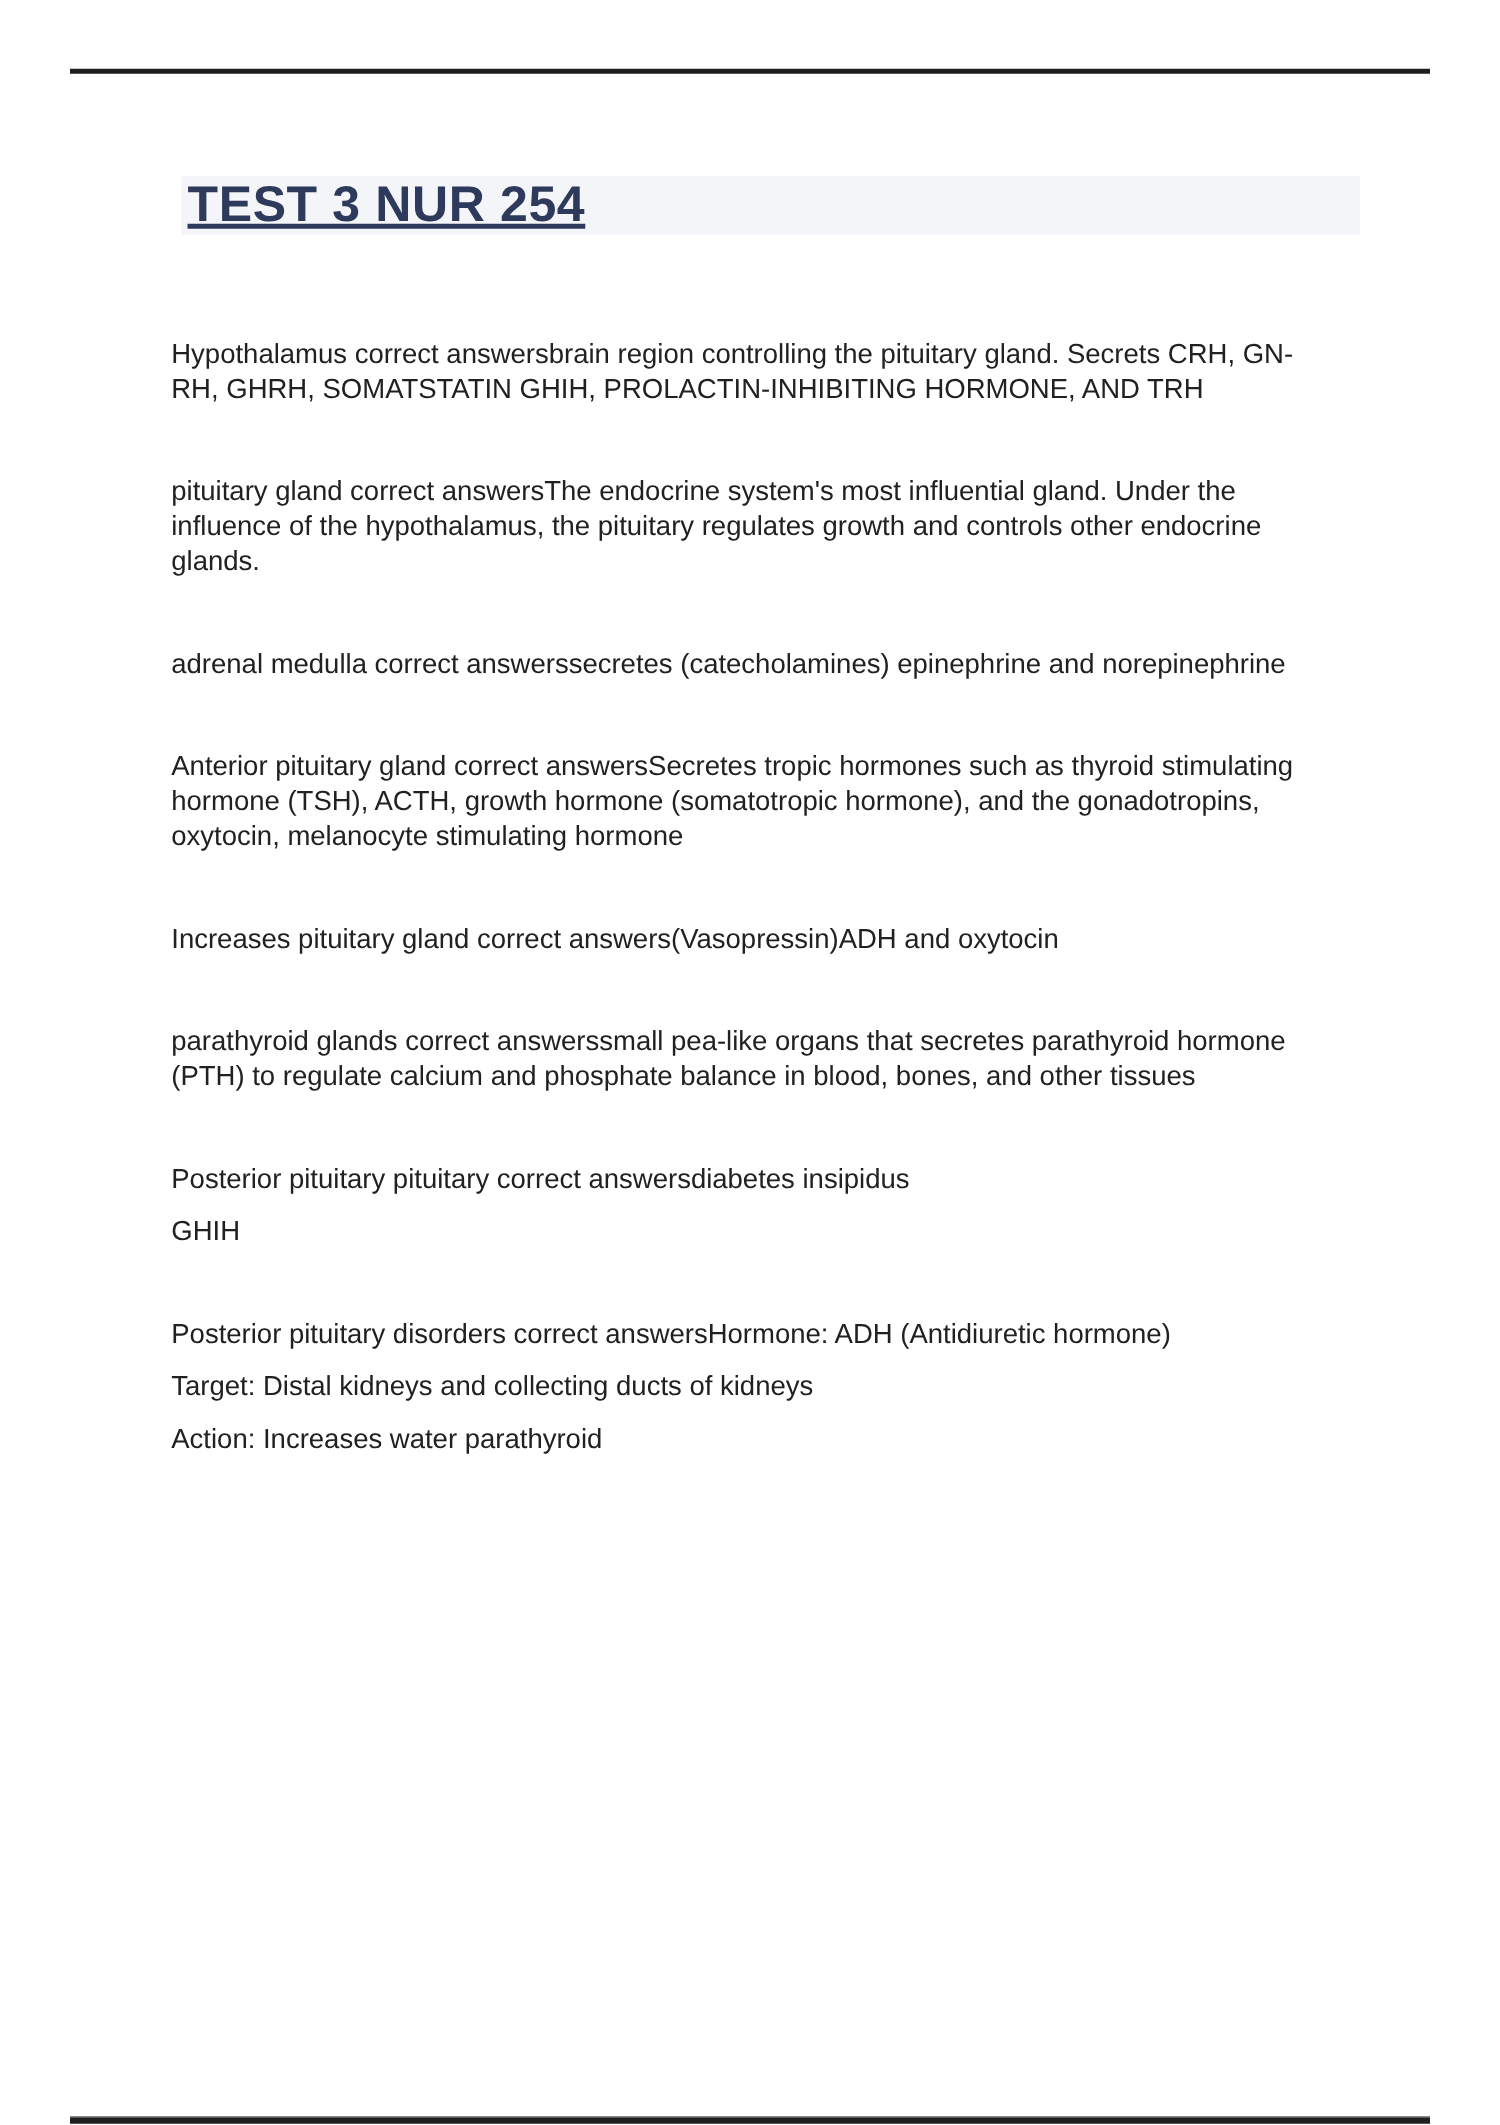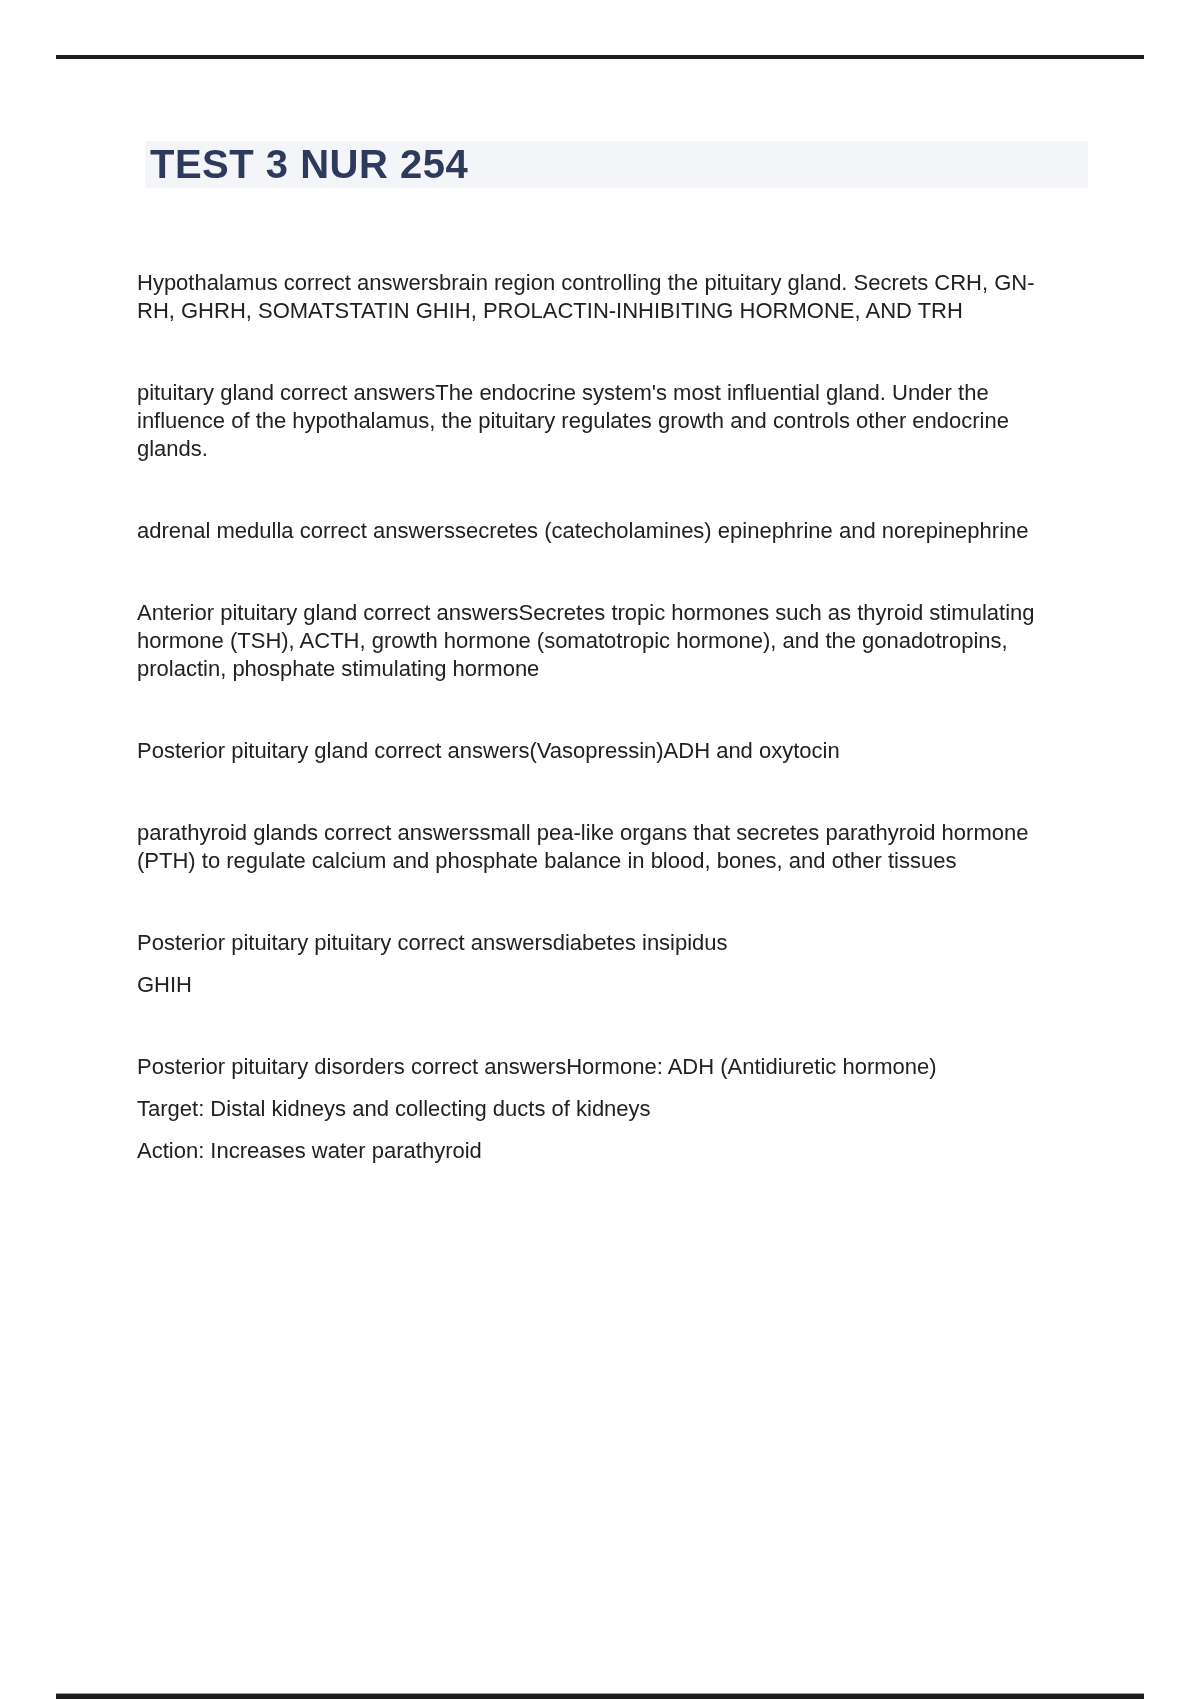--- a/index.html
+++ b/index.html
@@ -43,20 +43,21 @@
   .title-bar h1 {
     margin: 0;
     padding: 0 0 0 5px;
     font-size: 40px;
     line-height: 47px;
     font-weight: bold;
     letter-spacing: 0.5px;
     color: #2e3a5c;
     font-family: "Liberation Sans", sans-serif;
     white-space: nowrap;
+    text-decoration: underline;
   }
   .content {
     position: absolute;
     left: 137px;
     top: 269px;
     width: 928px;
     color: #212121;
   }
   .block {
     margin: 0 0 54px 0;
@@ -83,24 +84,24 @@
       <div class="block">
         <p>Hypothalamus correct answersbrain region controlling the pituitary gland. Secrets CRH, GN-RH, GHRH, SOMATSTATIN GHIH, PROLACTIN-INHIBITING HORMONE, AND TRH</p>
       </div>
       <div class="block">
         <p>pituitary gland correct answersThe endocrine system's most influential gland. Under the influence of the hypothalamus, the pituitary regulates growth and controls other endocrine glands.</p>
       </div>
       <div class="block">
         <p>adrenal medulla correct answerssecretes (catecholamines) epinephrine and norepinephrine</p>
       </div>
       <div class="block">
-        <p>Anterior pituitary gland correct answersSecretes tropic hormones such as thyroid stimulating hormone (TSH), ACTH, growth hormone (somatotropic hormone), and the gonadotropins, prolactin, phosphate stimulating hormone</p>
+        <p>Anterior pituitary gland correct answersSecretes tropic hormones such as thyroid stimulating hormone (TSH), ACTH, growth hormone (somatotropic hormone), and the gonadotropins, oxytocin, melanocyte stimulating hormone</p>
       </div>
       <div class="block">
-        <p>Posterior pituitary gland correct answers(Vasopressin)ADH and oxytocin</p>
+        <p>Increases pituitary gland correct answers(Vasopressin)ADH and oxytocin</p>
       </div>
       <div class="block">
         <p>parathyroid glands correct answerssmall pea-like organs that secretes parathyroid hormone (PTH) to regulate calcium and phosphate balance in blood, bones, and other tissues</p>
       </div>
       <div class="block">
         <p>Posterior pituitary pituitary correct answersdiabetes insipidus</p>
         <p>GHIH</p>
       </div>
       <div class="block">
         <p>Posterior pituitary disorders correct answersHormone: ADH (Antidiuretic hormone)</p>

